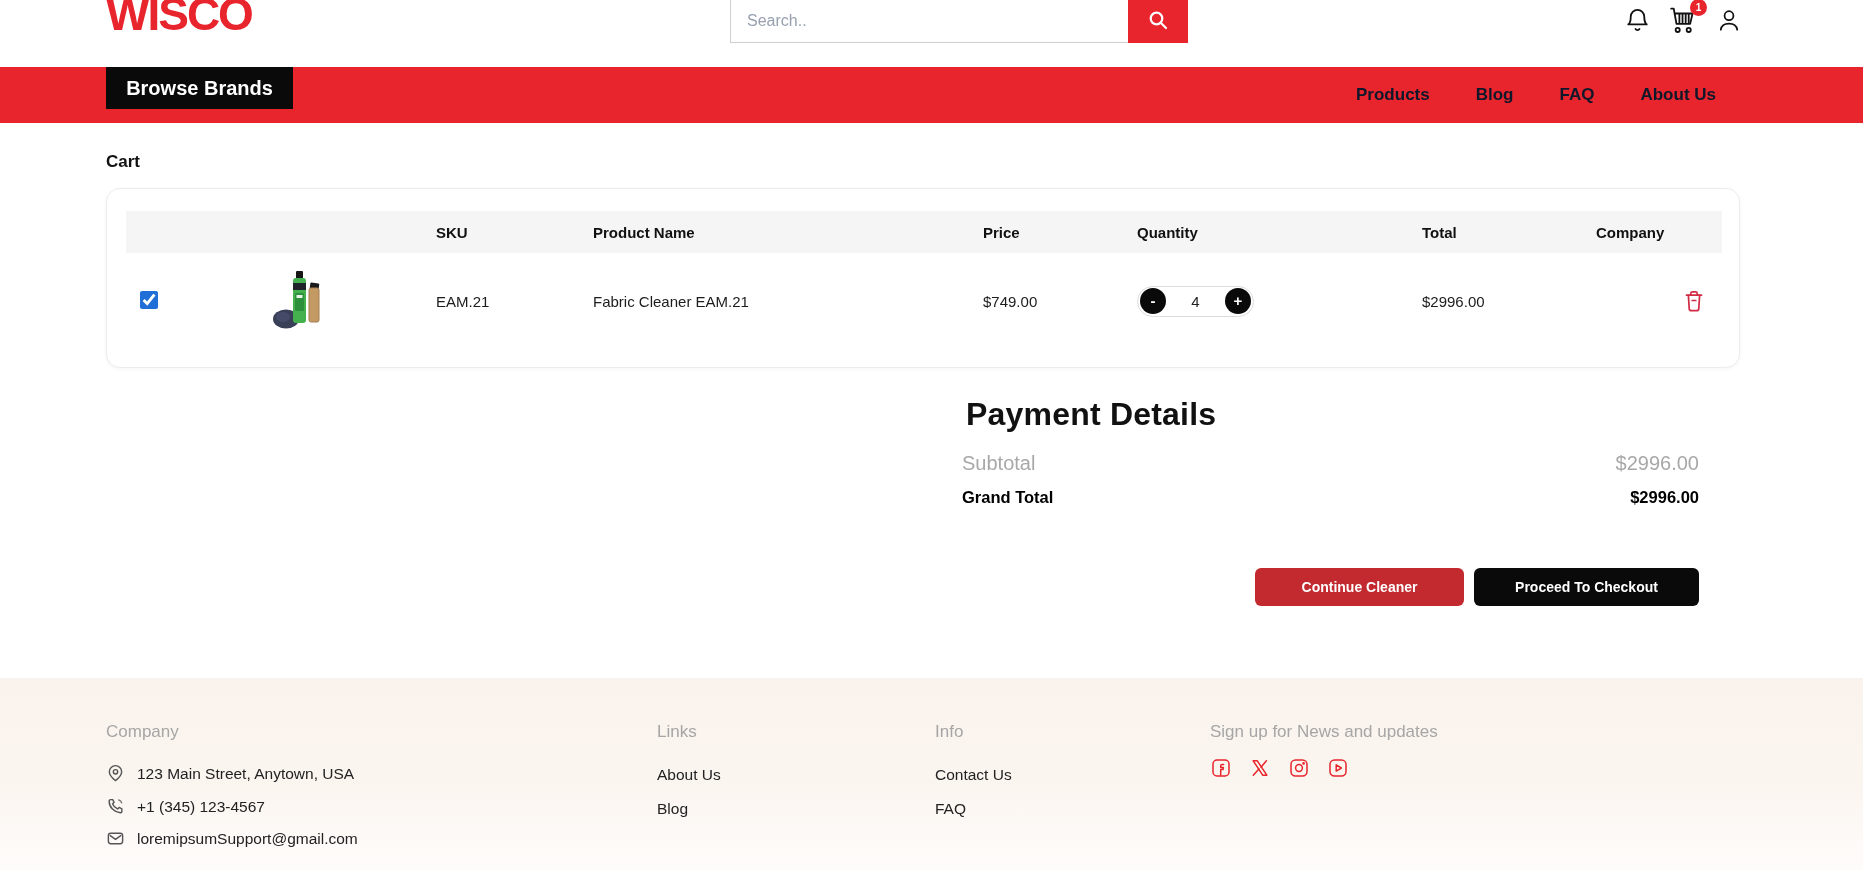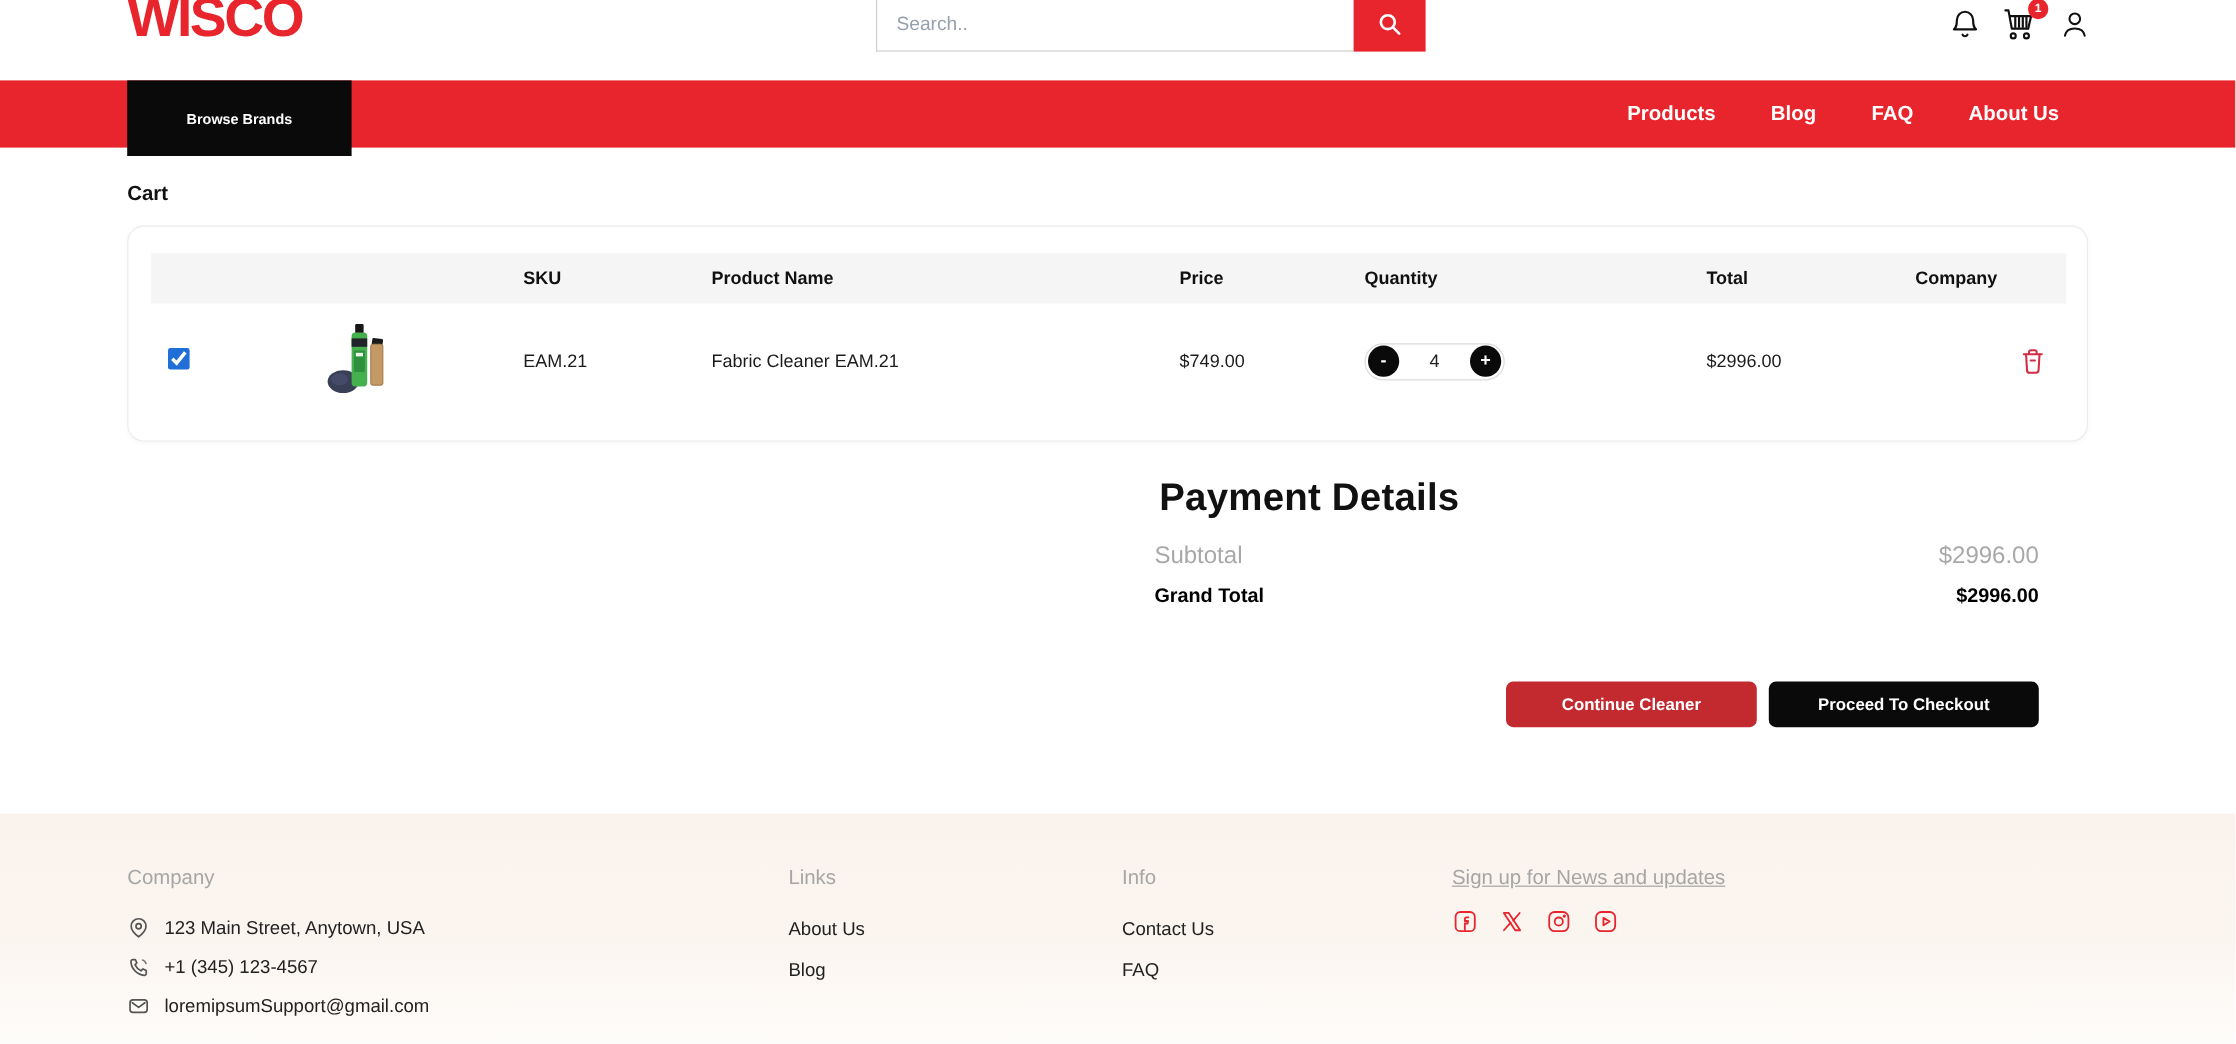--- a/index.html
+++ b/index.html
@@ -13,23 +13,23 @@
   .search-wrap { position:absolute; left:730px; top:-9px; height:52px; display:flex; }
   .search-input { width:398px; height:52px; border:1px solid #cfcfcf; border-right:none; padding:8px 0 0 16px; font-size:16px; color:#333; outline:none; font-family:inherit; }
   .search-input::placeholder { color:#97a0ae; }
   .search-btn { width:60px; height:52px; background:#e8242c; border:none; display:flex; align-items:flex-end; justify-content:center; padding-bottom:12px; cursor:pointer; }
   .hicons { position:absolute; top:0; left:1624px; display:flex; align-items:center; gap:18px; height:40px; }
   .hicon { position:relative; cursor:pointer; display:flex; align-items:center; }
   .badge { position:absolute; top:-7px; right:-9px; min-width:17px; height:17px; border-radius:9px; background:#e8242c; color:#fff; font-size:10px; font-weight:bold; display:flex; align-items:center; justify-content:center; padding:0 4px; }
 
   
   .navbar { position:absolute; top:67px; left:0; width:100%; height:56px; background:#e8242c; display:flex; align-items:flex-start; }
-  .browse-btn { margin-left:106px; width:187px; height:63px; background:#0a0a0a; color:#fff; border:none; font-family:inherit; font-size:12px; font-weight:bold; cursor:pointer; }
+  .browse-btn { margin-left:106px; width:187px; height:42px; background:#0a0a0a; color:#fff; border:none; font-family:inherit; font-size:20px; font-weight:bold; cursor:pointer; }
   .nav-links { margin-left:auto; margin-right:147px; height:56px; display:flex; align-items:center; gap:46px; }
-  .nav-link { color:#ffffff; font-size:17px; font-weight:bold; cursor:pointer; white-space:nowrap; }
+  .nav-link { color:#0f172a; font-size:17px; font-weight:bold; cursor:pointer; white-space:nowrap; }
 
   
   .cart-title { position:absolute; left:106px; top:152px; font-size:17px; font-weight:bold; color:#111; }
   .cart-card { position:absolute; left:106px; top:188px; width:1634px; height:180px; background:#fff; border:1px solid #ececec; border-radius:14px; box-shadow:0 1px 4px rgba(0,0,0,.04); }
   .grid8 { display:grid; grid-template-columns:100px 210px 157px 390px 154px 285px 174px 126px; align-items:center; }
   .thead { position:absolute; left:19px; top:22px; width:1596px; height:42px; background:#f5f5f5; font-size:15px; font-weight:bold; color:#111; }
   .trow  { position:absolute; left:19px; top:70px; width:1596px; height:84px; font-size:15px; color:#1c1c1c; }
   .cb { width:18px; height:18px; margin-left:14px; accent-color:#1f6fd6; cursor:pointer; }
   .thumb { margin-left:46px; display:block; }
   .stepper { width:117px; height:31px; border:1px solid #dcdcdc; border-radius:16px; background:#fff; display:flex; align-items:center; justify-content:space-between; padding:0 2px; }
@@ -44,21 +44,21 @@
   .pay-grand { top:488px; font-size:16.5px; font-weight:bold; color:#000000; }
   .btn-row { position:absolute; top:568px; left:1255px; display:flex; gap:10px; }
   .btn { height:38px; border:none; border-radius:6px; color:#fff; font-family:inherit; font-size:14px; font-weight:bold; cursor:pointer; padding:0 26px; }
   .btn-continue { width:209px; background:#c22a30; }
   .btn-checkout { width:225px; background:#0a0a0a; }
 
   
   .footer { position:absolute; left:0; top:678px; width:1863px; height:192px;
     background:linear-gradient(180deg,#faf3ed 0%,#fbf5f0 55%,#fefcfa 100%); }
   .fh { position:absolute; top:44px; font-size:17px; color:#a6a6a6; }
-  .fcol-company { left:106px; } .fcol-links { left:657px; } .fcol-info { left:935px; } .fcol-news { left:1210px;text-decoration:underline; }
+  .fcol-company { left:106px; } .fcol-links { left:657px; } .fcol-info { left:935px; } .fcol-news { left:1210px; }
   .contact-line { position:absolute; left:106px; display:flex; align-items:center; gap:12px; font-size:15.5px; color:#222; }
   .flink { position:absolute; font-size:15.5px; color:#222; cursor:pointer; }
   .socials { position:absolute; left:1211px; top:80px; display:flex; gap:19px; }
   .soc { cursor:pointer; display:flex; }
 </style>
 </head>
 <body>
 
 <div class="page">
 

